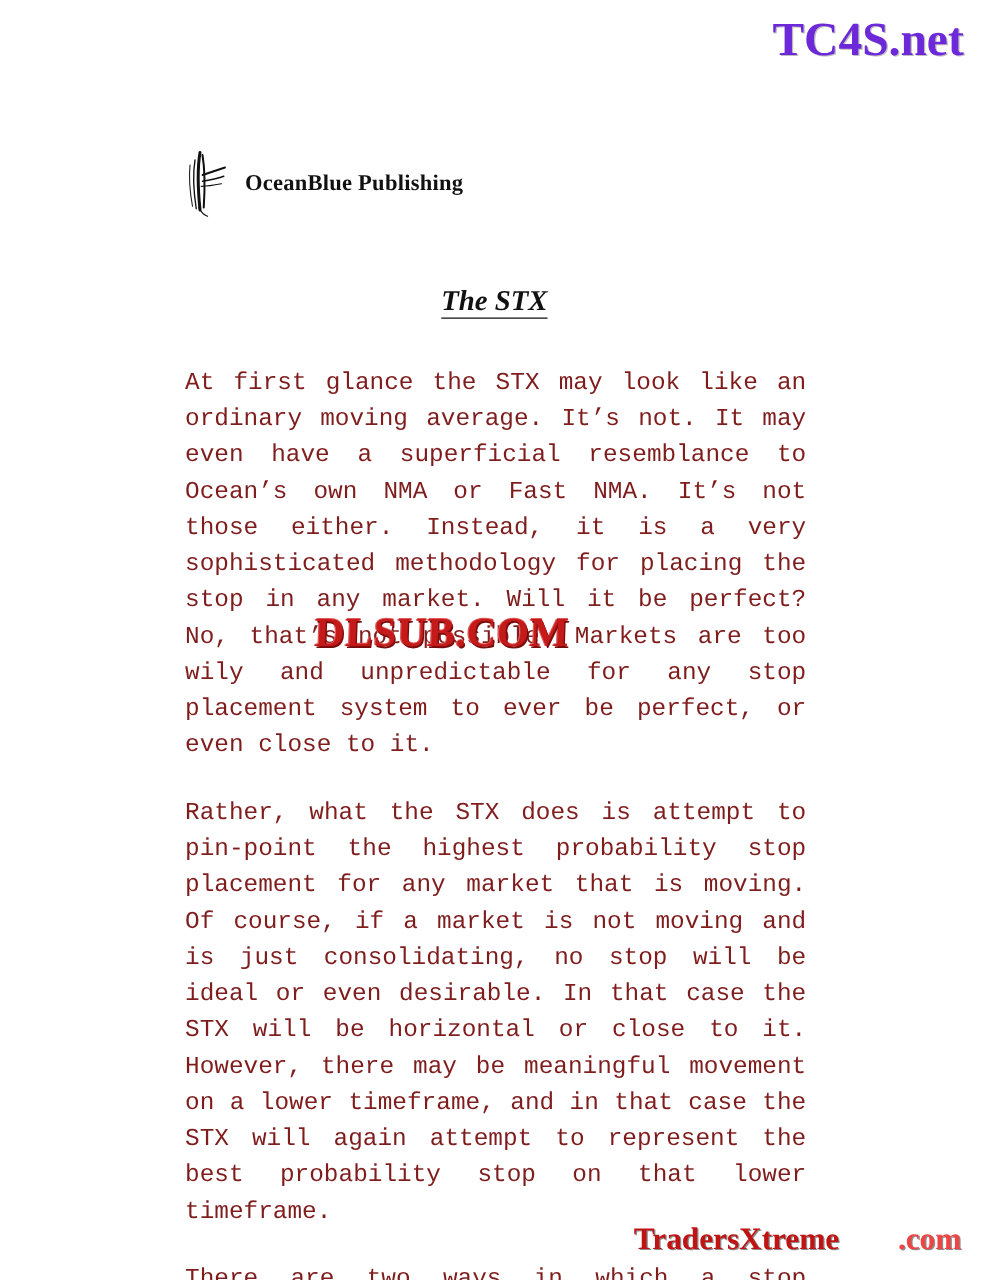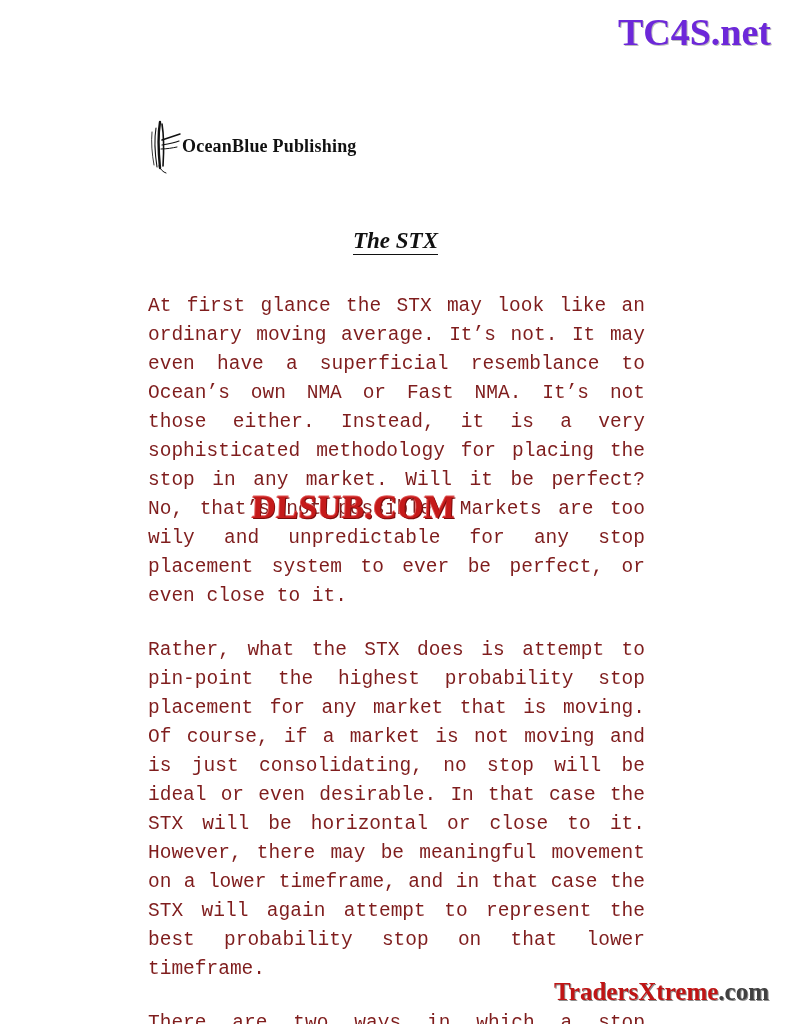--- a/index.html
+++ b/index.html
@@ -35,20 +35,21 @@
     text-shadow: 1px 1px 0 #bdbdbd;
   }
 
   
   .publisher {
     position: absolute;
     top: 118px;
     left: 146px;
     display: flex;
     align-items: center;
+    gap: 14px;
   }
   .publisher-mark {
     width: 36px;
     height: 56px;
     position: relative;
   }
   .publisher-name {
     font-family: "Liberation Serif", serif;
     font-size: 18px;
     font-weight: bold;
@@ -117,21 +118,22 @@
     position: absolute;
     bottom: 18px;
     right: 22px;
     font-family: "Liberation Serif", serif;
     font-weight: bold;
     font-size: 25px;
     color: #c01414;
     text-shadow: 1px 1px 0 #8d8d8d;
   }
   .footer-watermark .dom {
-    color: #404040;
+    color: #ef4444;
+    margin-left: 47px;
   }
 </style>
 </head>
 <body>
 
 <div class="page">
 
   <div class="site-watermark">TC4S.net</div>
 
   <div class="publisher">

